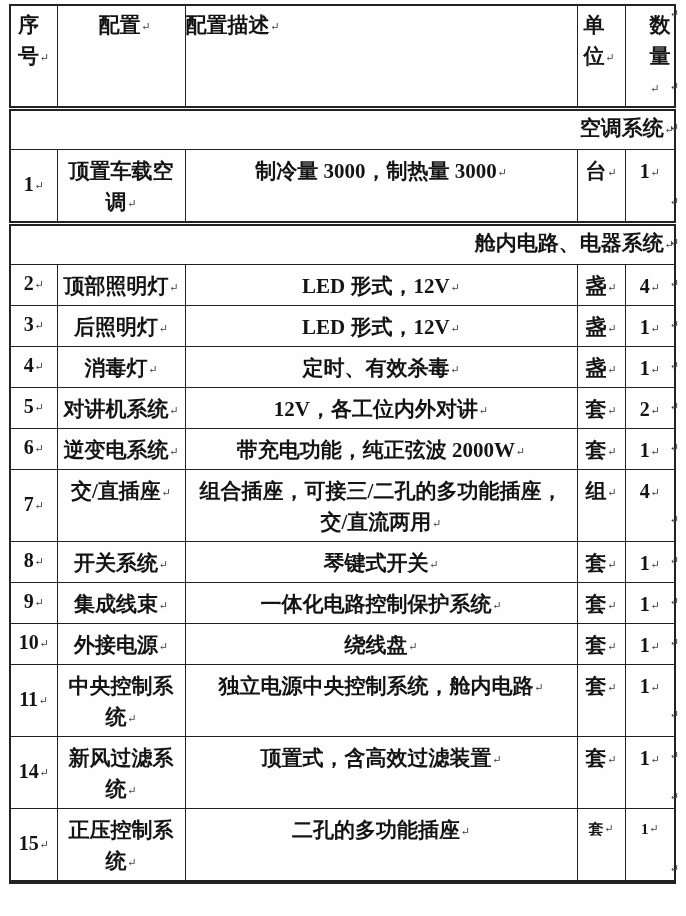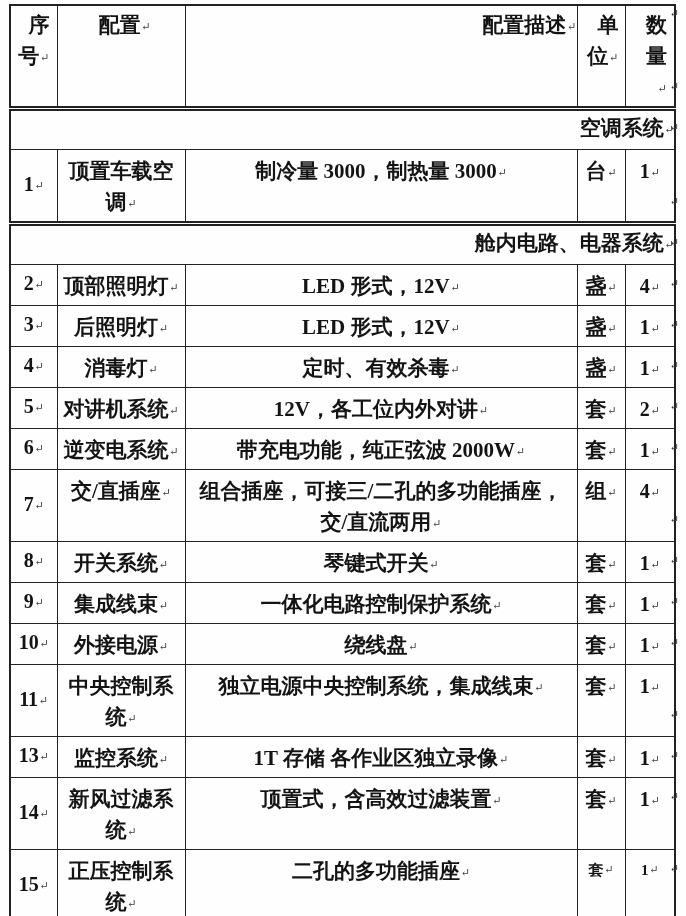--- a/index.html
+++ b/index.html
@@ -21,25 +21,25 @@
     border-bottom-width:4px;
   }
   th,td{
     border:1px solid #222222;
     font-size:21px;
     line-height:31px;
     padding:0;
     overflow:hidden;
   }
   thead tr{height:58px;}
-  th{vertical-align:top;padding-top:4px;text-align:right;font-weight:bold;}
+  th{vertical-align:top;padding-top:4px;text-align:left;font-weight:bold;}
   th.col-no{padding-left:7px;padding-right:7px;}
   th.col-config{text-align:center;padding-left:7px;}
   th.col-unit{padding-left:6px;padding-right:6px;}
-  th.col-qty{padding-left:15px;padding-right:7px;}
+  th.col-qty{padding-left:24px;padding-right:7px;}
 
   td{vertical-align:top;padding-top:6px;text-align:center;}
   td.no{vertical-align:middle;padding-top:0;font-size:20px;}
   td.qty{font-size:20px;}
   td.config{padding-left:4px;padding-right:4px;}
   td.desc{padding-left:6px;padding-right:6px;}
 
   tr.item{height:39px;}
   tr.item.tall{height:65px;}
   tr.section{height:41px;}
@@ -161,28 +161,21 @@
         <tr class="item">
     <td class="no"><span>10</span><span class="pm">↵</span></td>
     <td class="config"><span>外接电源</span><span class="pm">↵</span></td>
     <td class="desc"><span>绕线盘</span><span class="pm">↵</span></td>
     <td class="unit"><span>套</span><span class="pm">↵</span></td>
     <td class="qty"><span>1</span><span class="pm">↵</span></td>
   </tr>
         <tr class="item tall">
     <td class="no"><span>11</span><span class="pm">↵</span></td>
     <td class="config"><span>中央控制系统</span><span class="pm">↵</span></td>
-    <td class="desc"><span>独立电源中央控制系统，集成线束</span><span class="pm">↵</span></td>
-    <td class="unit"><span>套</span><span class="pm">↵</span></td>
-    <td class="qty"><span>1</span><span class="pm">↵</span></td>
-  </tr>
-        <tr class="item">
-    <td class="no"><span>13</span><span class="pm">↵</span></td>
-    <td class="config"><span>监控系统</span><span class="pm">↵</span></td>
-    <td class="desc"><span>1T 存储 各作业区独立录像</span><span class="pm">↵</span></td>
+    <td class="desc"><span>独立电源中央控制系统，舱内电路</span><span class="pm">↵</span></td>
     <td class="unit"><span>套</span><span class="pm">↵</span></td>
     <td class="qty"><span>1</span><span class="pm">↵</span></td>
   </tr>
         <tr class="item tall">
     <td class="no"><span>14</span><span class="pm">↵</span></td>
     <td class="config"><span>新风过滤系统</span><span class="pm">↵</span></td>
     <td class="desc"><span>顶置式，含高效过滤装置</span><span class="pm">↵</span></td>
     <td class="unit"><span>套</span><span class="pm">↵</span></td>
     <td class="qty"><span>1</span><span class="pm">↵</span></td>
   </tr>

